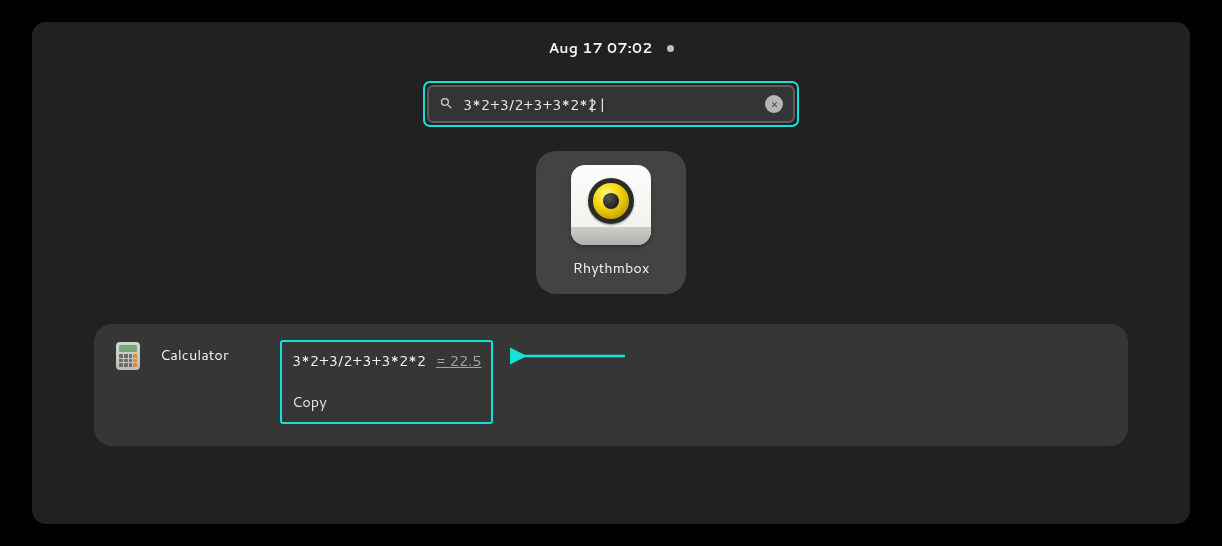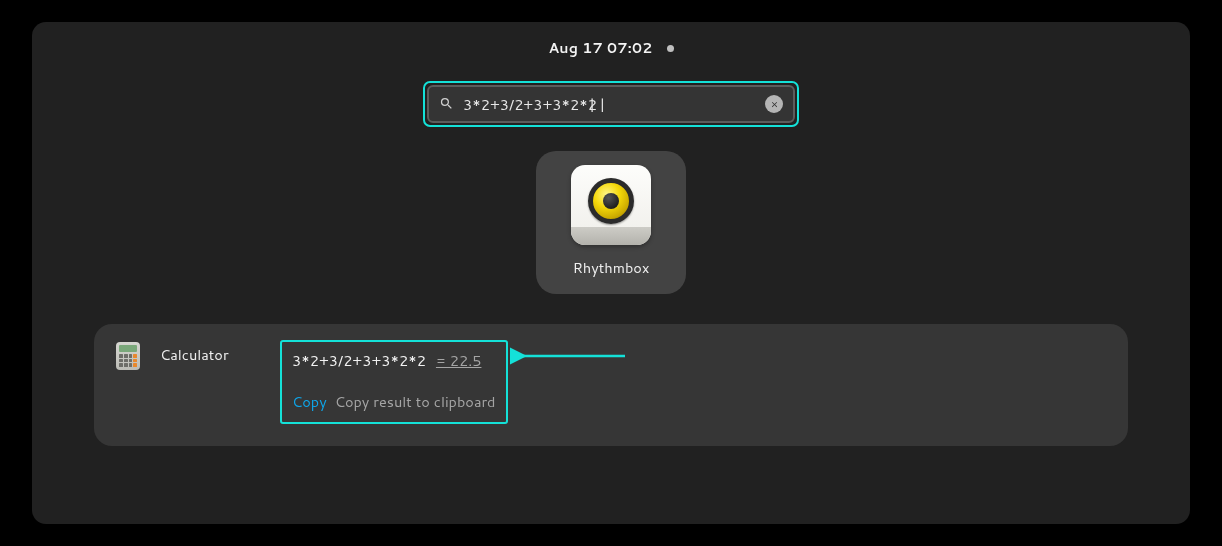--- a/index.html
+++ b/index.html
@@ -216,21 +216,21 @@
       font-size: 14.5px;
       margin-bottom: 20px;
     }
     .calc-expr { color: #f2f2f2; }
     .calc-eq { color: #a5a5a5; text-decoration: underline; }
     .calc-line2 {
       display: flex;
       gap: 8px;
       font-size: 14.5px;
     }
-    .calc-copy { color: #0ea5e9; }
+    .calc-copy { color: #e5e5e5; }
     .calc-desc { color: #a5a5a5; }
     .arrow {
       position: absolute;
       left: 478px;
       top: 322px;
     }
   </style>
 </head>
 <body>
 
@@ -291,21 +291,20 @@
     </div>
     <div class="calc-label">Calculator</div>
     <div class="calc-body">
       <div class="calc-highlight">
         <div class="calc-line1">
           <span class="calc-expr">3*2+3/2+3+3*2*2</span>
           <span class="calc-eq">= 22.5</span>
         </div>
         <div class="calc-line2">
           <span class="calc-copy">Copy</span>
-          <span class="calc-desc">Copy result to clipboard</span>
         </div>
       </div>
     </div>
   </div>
 
   <svg class="arrow" width="130" height="30">
     <defs>
       <marker id="arrhead" markerWidth="8" markerHeight="8" refX="2" refY="4" orient="auto">
         <path d="M8,0 L0,4 L8,8 z" fill="#14e1d8"></path>
       </marker>

